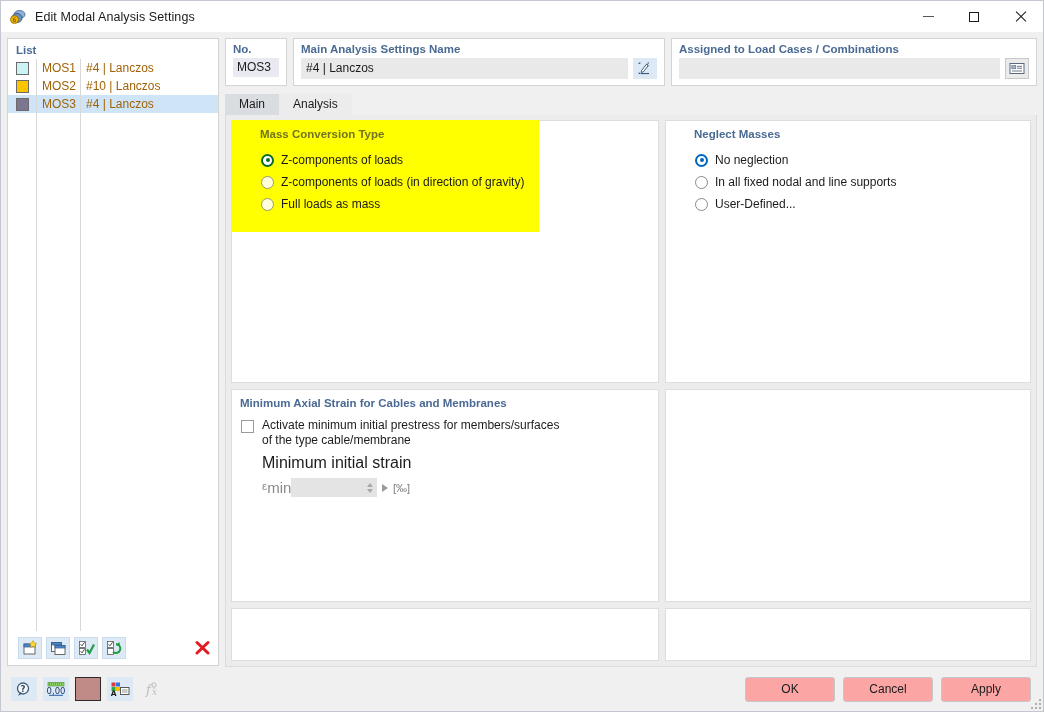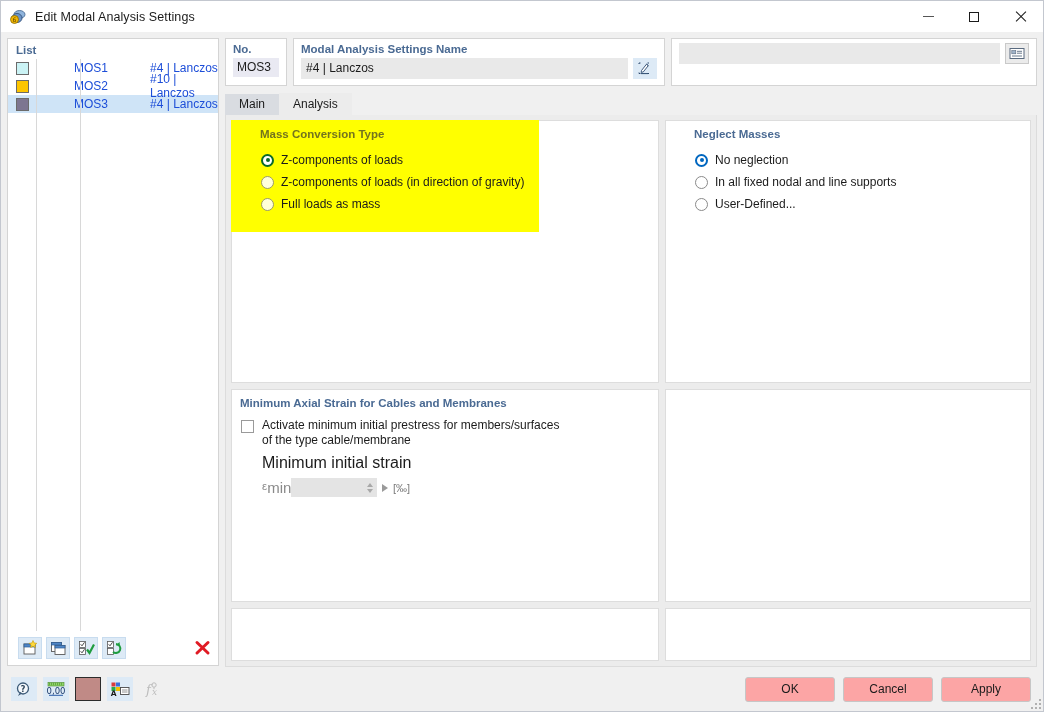--- a/index.html
+++ b/index.html
@@ -111,23 +111,22 @@
   }
   .list-rows {
     flex: 1;
     position: relative;
   }
   .list-row {
     display: flex;
     align-items: center;
     height: 18px;
     font-size: 12px;
-    color: #1d4ed8;
-    cursor: default;
-    gap: 32px;
+    color: #a16207;
+    cursor: default;
   }
   .list-row.selected { background: #cfe4f7; }
   .swatch-cell {
     width: 28px;
     display: flex;
     align-items: center;
     justify-content: center;
     flex: 0 0 auto;
     height: 100%;
   }
@@ -603,35 +602,36 @@
 
     <div class="right-panel">
 
       <div class="top-row">
         <div class="field-box box-no">
           <div class="field-label">No.</div>
           <div class="no-input">MOS3</div>
         </div>
 
         <div class="field-box box-name">
-          <div class="field-label">Modal Analysis Settings Name</div>
+          <div class="field-label">Main Analysis Settings Name</div>
           <div class="name-row">
             <div class="name-input">#4 | Lanczos</div>
             <div class="icon-btn">
               <svg width="16" height="15" viewBox="0 0 16 15">
                 <path d="M2 2 L2 3 M2 2 L3.5 2 M2 12.5 L2 11.5 M2 12.5 L3.5 12.5 M12 2 L10.5 2 M12 12.5 L10.5 12.5" stroke="#2d4a6e" stroke-width="1" fill="none"></path>
                 <path d="M4.5 9.5 L9.5 3.2 L11.3 4.6 L6.3 10.9 L4.2 11.4 Z" fill="#fff" stroke="#2d4a6e" stroke-width="0.9"></path>
                 <path d="M9.5 3.2 L11.3 4.6" stroke="#2d4a6e" stroke-width="0.9"></path>
                 <path d="M4 12.6 L11 12.6" stroke="#2d4a6e" stroke-width="1"></path>
               </svg>
             </div>
           </div>
         </div>
 
         <div class="field-box box-assigned">
+          <div class="field-label">Assigned to Load Cases / Combinations</div>
           <div class="name-row">
             <div class="name-input"></div>
             <div class="icon-btn gray">
               <svg width="16" height="13" viewBox="0 0 16 13">
                 <rect x="1" y="1.5" width="14" height="10" fill="#fff" stroke="#5a6b80" stroke-width="1"></rect>
                 <rect x="2.8" y="3.6" width="4" height="3.2" fill="#9fb3c8" stroke="#5a6b80" stroke-width="0.6"></rect>
                 <path d="M8 4.3 L13 4.3 M8 6.2 L13 6.2 M3 9 L13 9" stroke="#5a6b80" stroke-width="0.9"></path>
               </svg>
             </div>
           </div>

